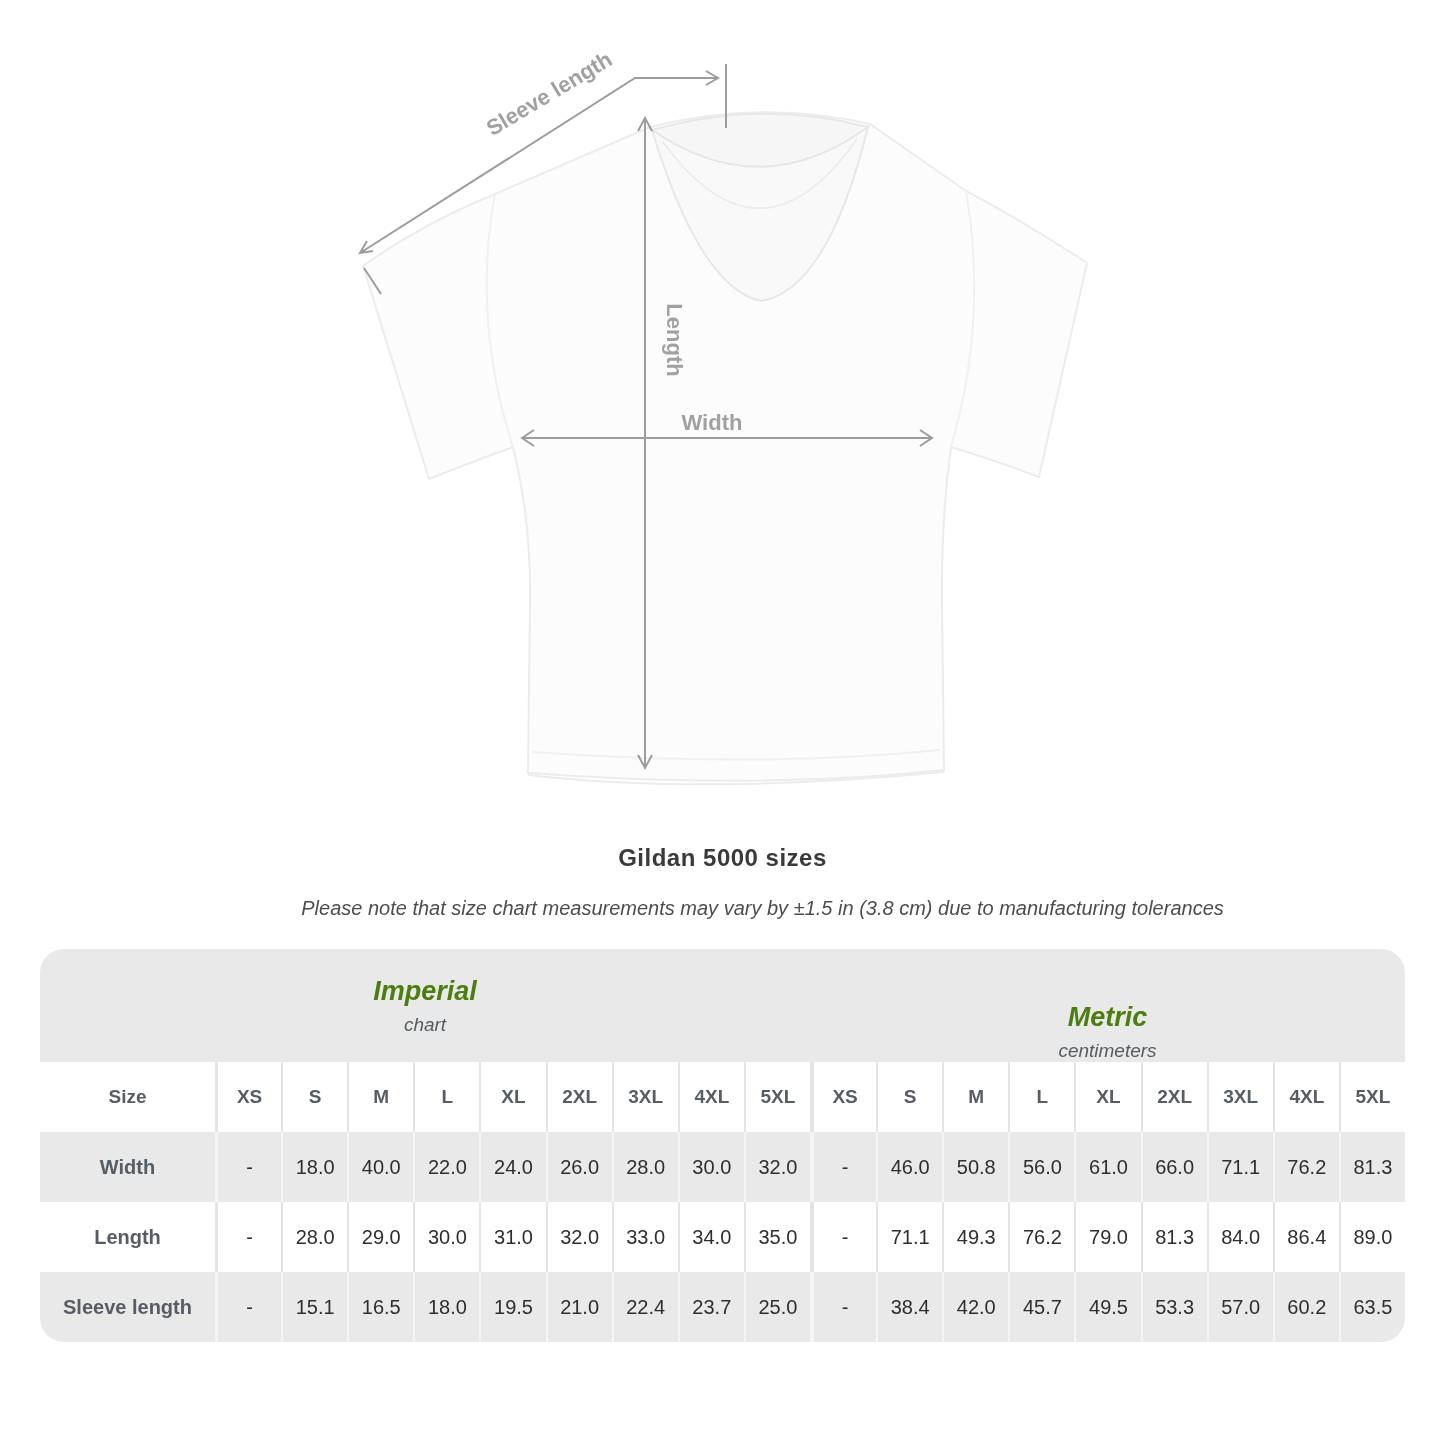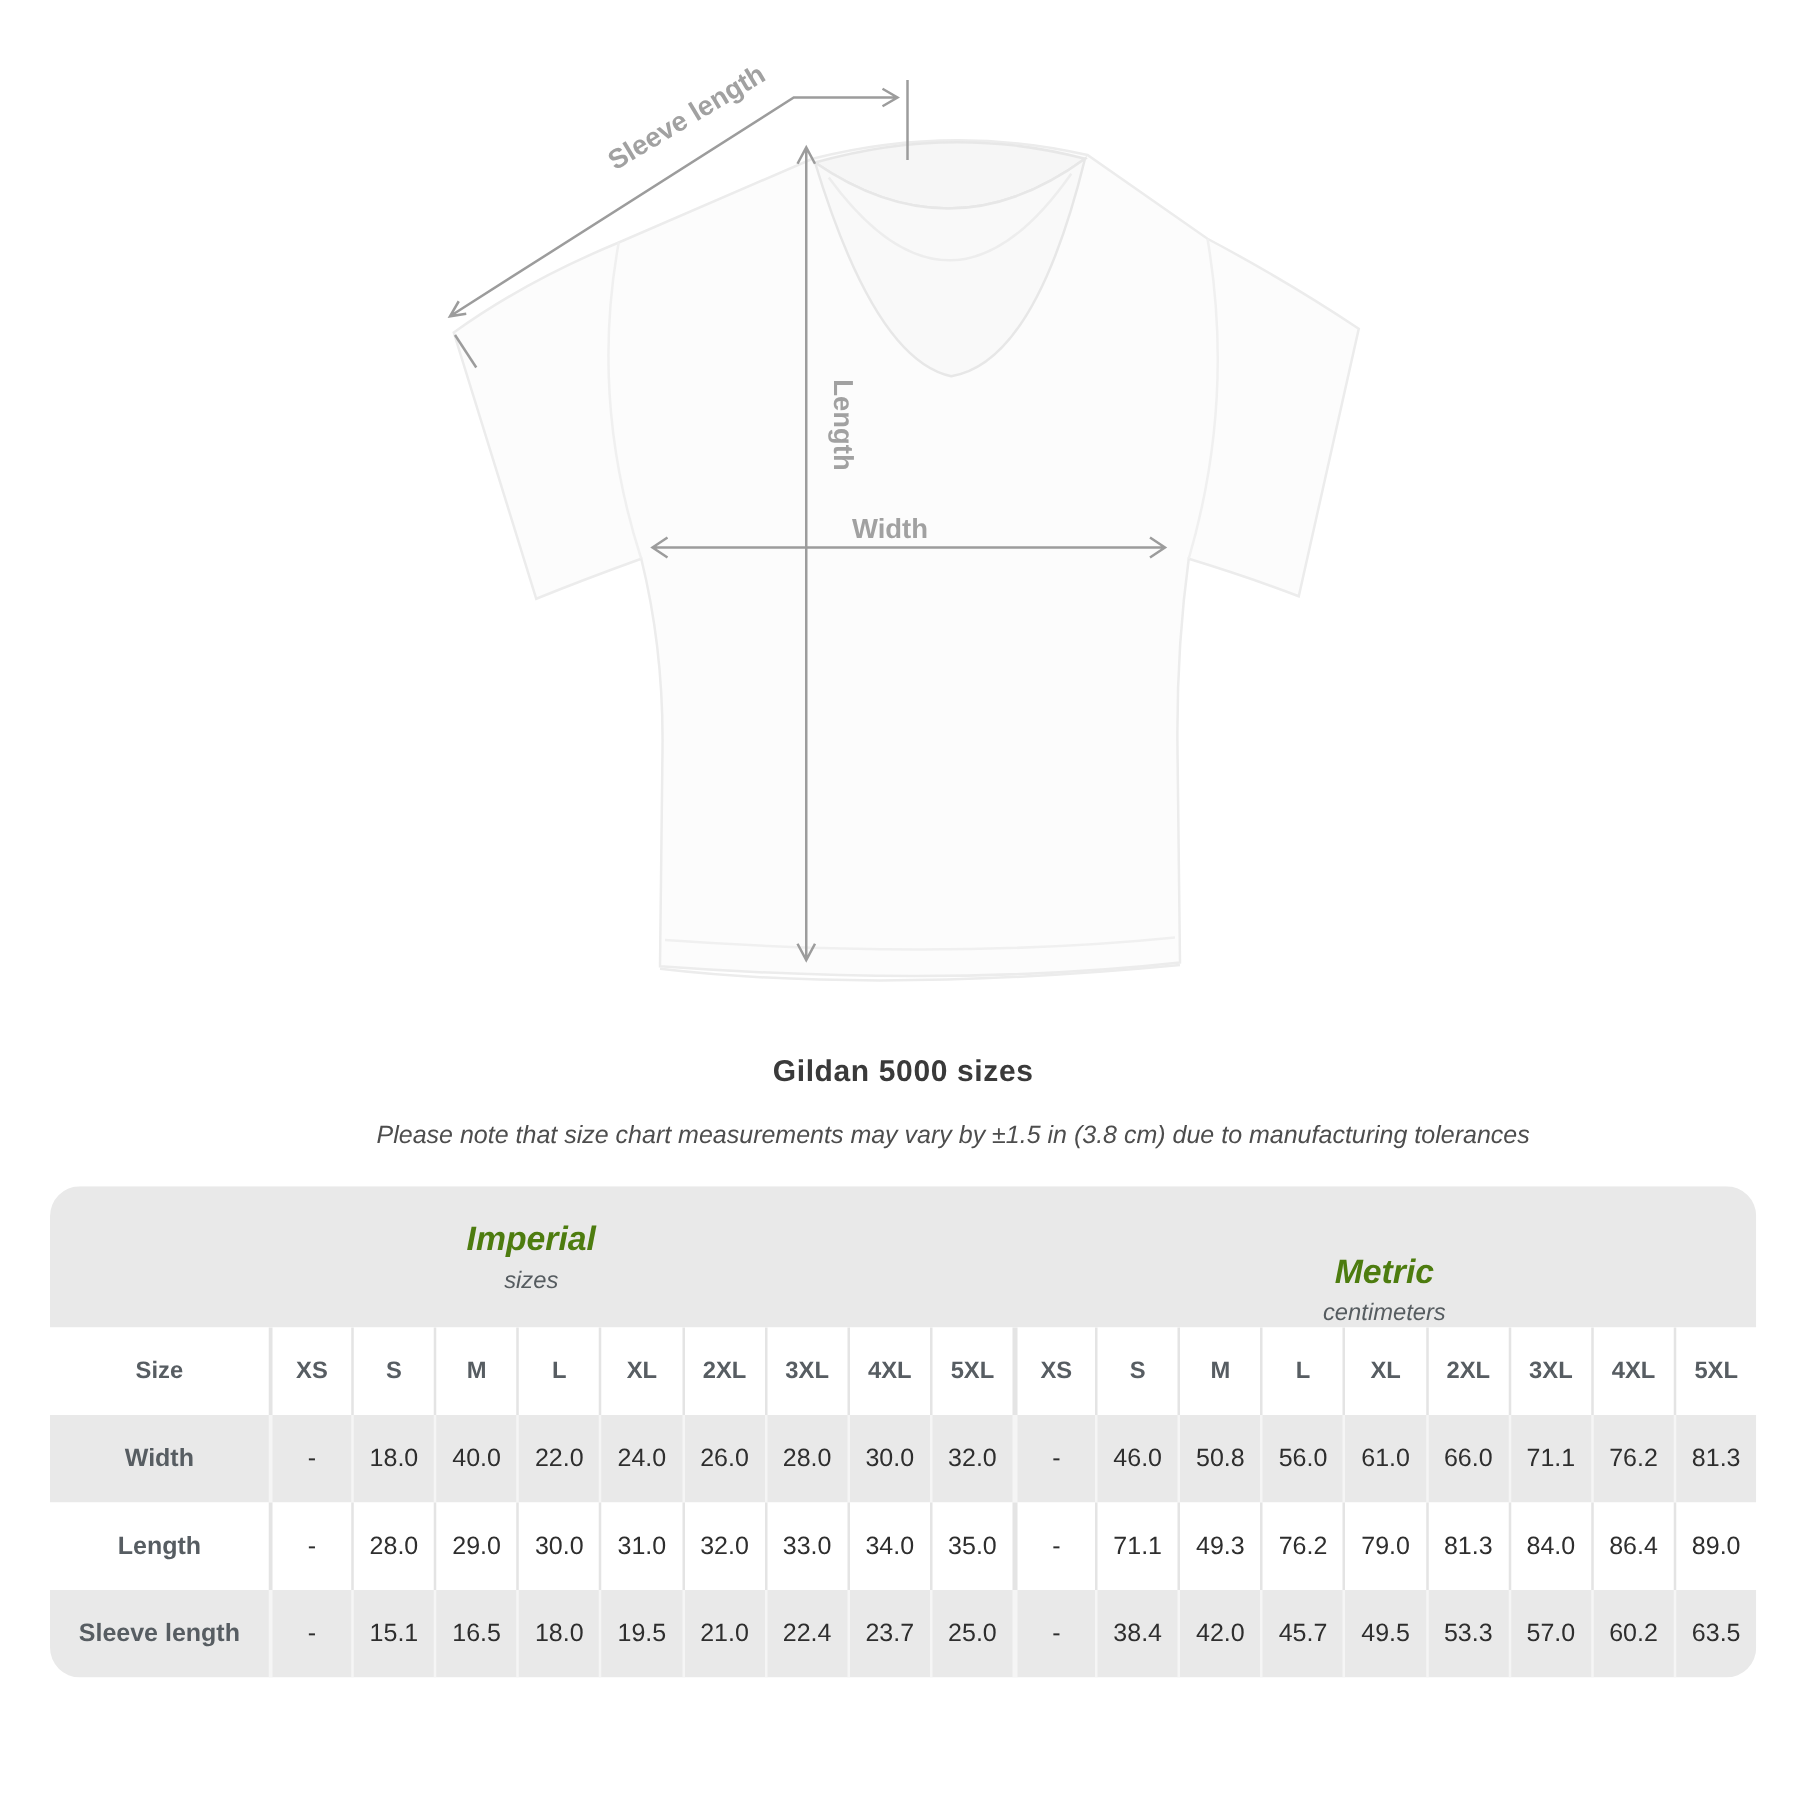--- a/index.html
+++ b/index.html
@@ -95,21 +95,21 @@
     </g>
   </svg>
 
   <h1 class="chart-title">Gildan 5000 sizes</h1>
   <p class="chart-note">Please note that size chart measurements may vary by ±1.5 in (3.8 cm) due to manufacturing tolerances</p>
 
   <div class="size-table">
     <div class="band">
       <div class="band-cell imp">
         <div class="band-name">Imperial</div>
-        <div class="band-unit">sizes</div>
+        <div class="band-unit">chart</div>
       </div>
       <div class="band-cell met">
         <div class="band-name">Metric</div>
         <div class="band-unit">centimeters</div>
       </div>
     </div>
     <div>
         <div class="trow white head">
           <div class="cell label">Size</div>
           <div class="cell first-imp">XS</div>

